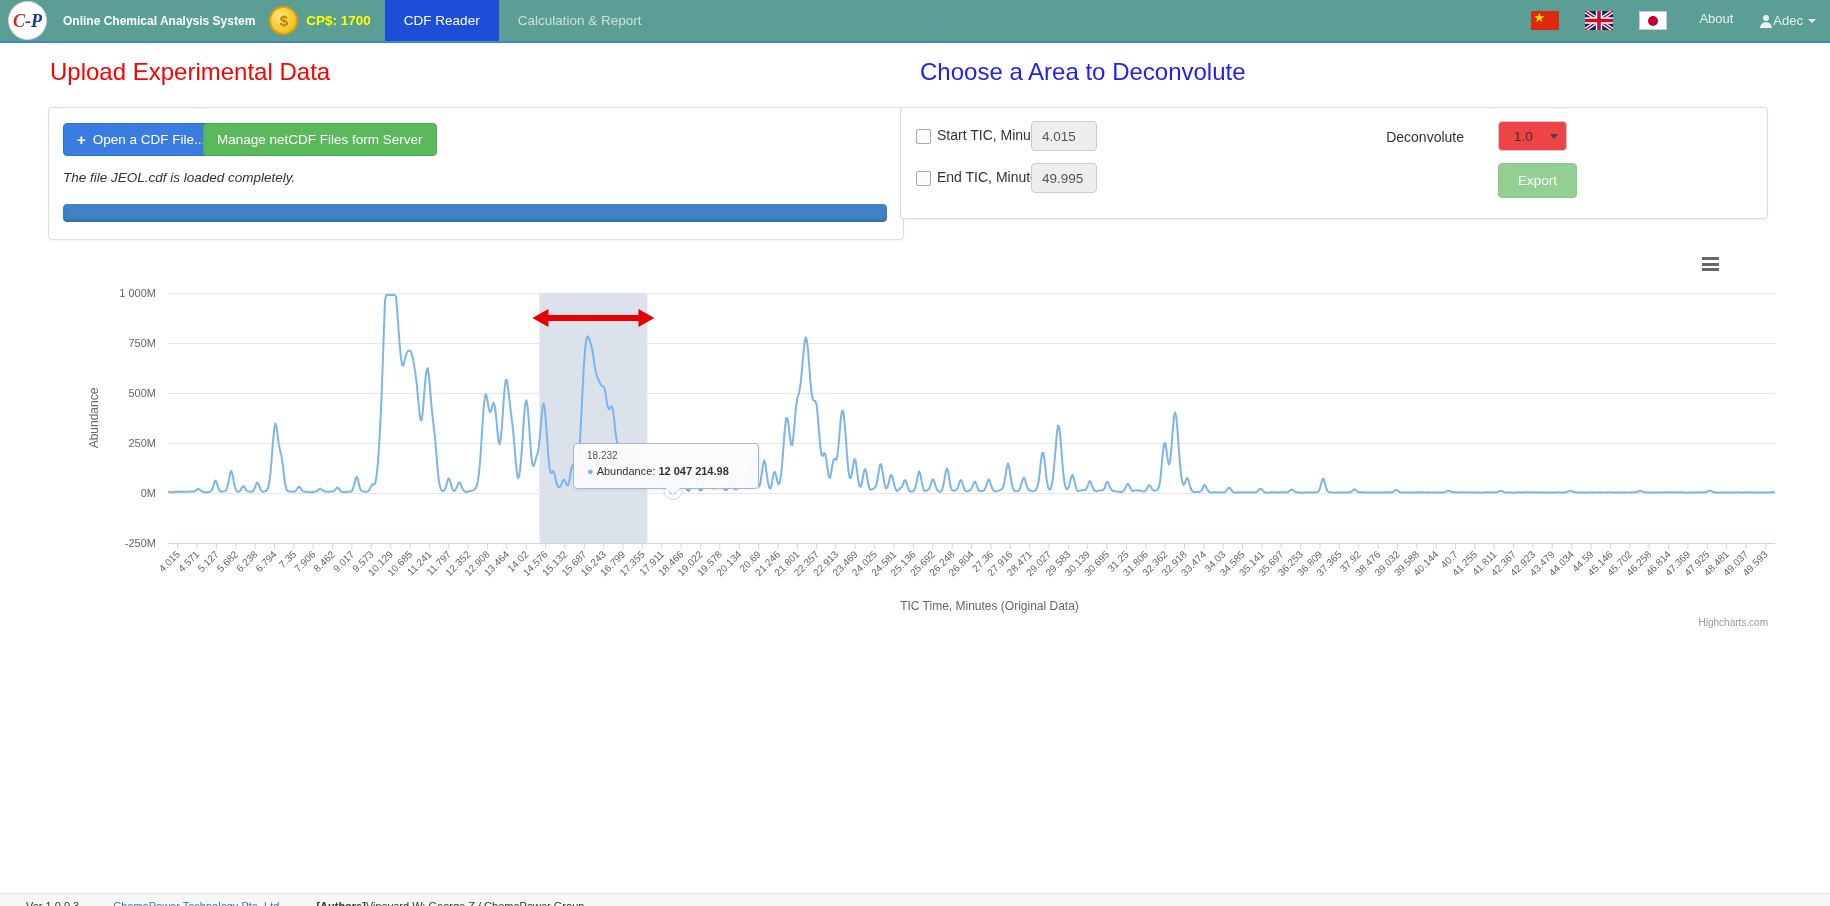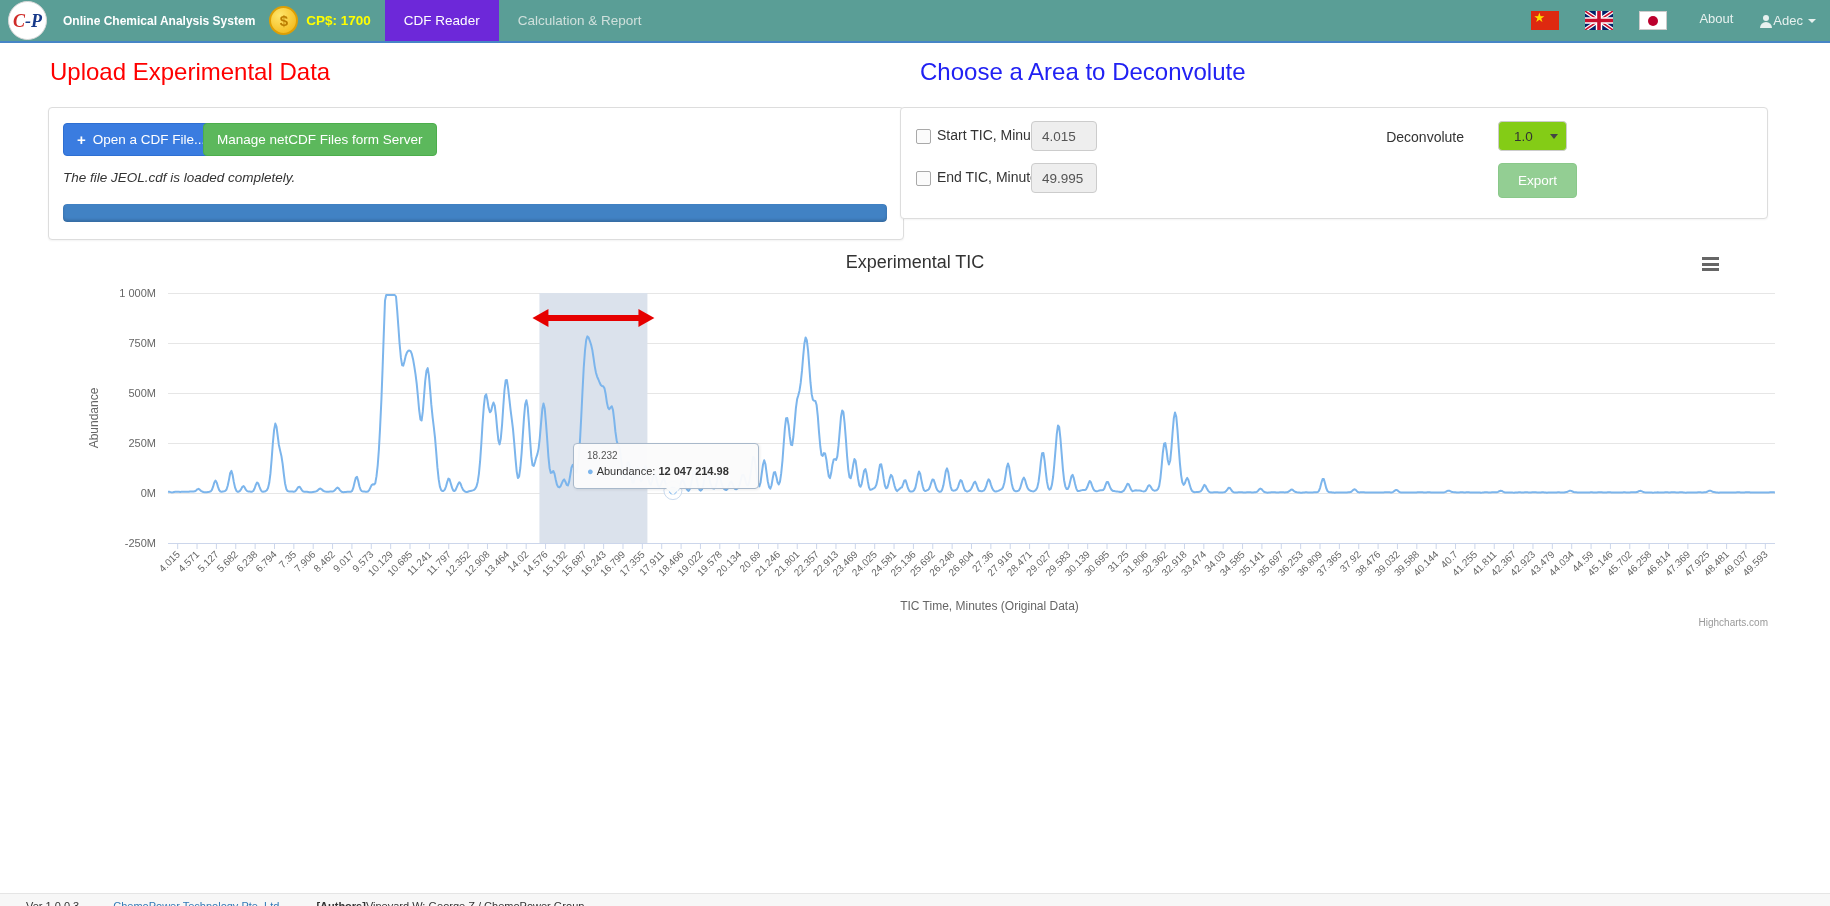--- a/index.html
+++ b/index.html
@@ -14,21 +14,21 @@
         font-family:"Liberation Serif",serif;font-style:italic;font-weight:bold;font-size:18px;line-height:1;}
   .logo .lc{color:#cf2b28;}
   .logo .lp{color:#173a8a;}
   .brand{color:#fff;font-weight:bold;font-size:12px;margin-left:16px;white-space:nowrap;}
   .coin{width:25px;height:25px;border-radius:50%;flex:0 0 auto;
         background:radial-gradient(circle at 35% 30%,#ffe66b,#f2b20e);
         border:2px solid #dd9f05;color:#bb7d00;font-weight:bold;font-size:15px;
         display:flex;align-items:center;justify-content:center;margin-left:14px;}
   .credits{color:#ffff00;font-weight:bold;font-size:13.5px;margin:0 14px 0 8px;white-space:nowrap;}
   .tab{height:41px;line-height:41px;padding:0 19px;font-size:13.5px;color:#cfe0dc;cursor:pointer;white-space:nowrap;}
-  .tab.active{background:#6d28d9;color:#fff;}
+  .tab.active{background:#1d4ed8;color:#fff;}
   .nav-right{margin-left:auto;display:flex;align-items:center;margin-right:14px;}
   .flag{width:28px;height:19px;margin-right:26px;position:relative;display:block;cursor:pointer;}
   .flag-cn{background:#de2910;}
   .flag-cn .star{position:absolute;left:2px;top:-3px;color:#ffde00;font-size:13px;line-height:19px;}
   .flag-jp{background:#fff;border:1px solid #ccc;box-sizing:border-box;}
   .flag-jp .sun{position:absolute;left:50%;top:50%;width:10px;height:10px;margin:-5px 0 0 -5px;
                 border-radius:50%;background:#bc002d;}
   .about{color:#e7f1ef;font-size:13px;margin:0 26px 5px 6px;cursor:pointer;}
   .user{color:#e7f1ef;font-size:13px;display:flex;align-items:center;cursor:pointer;}
   .caret{width:0;height:0;border-left:4px solid transparent;border-right:4px solid transparent;
@@ -52,21 +52,21 @@
   .status{position:absolute;left:14px;top:62px;font-size:13.5px;color:#333;font-style:italic;}
   .progress{position:absolute;left:14px;top:96px;width:824px;height:18px;border-radius:4px;background:#f5f5f5;
             box-shadow:inset 0 1px 2px rgba(0,0,0,.1);overflow:hidden;}
   .progress-fill{height:100%;background:#4182c4;border-radius:4px;box-shadow:inset 0 -2px 3px rgba(0,0,0,.18);}
 
   .cb{position:absolute;width:13px;height:13px;border:1px solid #a9a9a9;background:#fbfbfb;border-radius:2px;cursor:pointer;}
   .row-label{position:absolute;font-size:14px;color:#333;white-space:nowrap;}
   .inp{position:absolute;background:#eee;border:1px solid #ccc;border-radius:4px;font-size:13.5px;color:#555;
        padding:0 10px;height:30px;width:66px;box-sizing:border-box;font-family:"Liberation Sans",sans-serif;}
   .reslabel{position:absolute;left:445px;top:21px;width:118px;text-align:right;font-size:14px;color:#333;}
-  .select{position:absolute;left:597px;top:13px;width:69px;height:30px;background:#84cc16;border:1px solid #ccc;
+  .select{position:absolute;left:597px;top:13px;width:69px;height:30px;background:#ef4444;border:1px solid #ccc;
           border-radius:4px;box-sizing:border-box;font-size:13.5px;color:#333;display:flex;align-items:center;
           padding-left:15px;cursor:pointer;}
   .sel-caret{position:absolute;right:8px;top:12px;width:0;height:0;border-left:4px solid transparent;
              border-right:4px solid transparent;border-top:5px solid #444;}
   .btn-export{position:absolute;left:597px;top:55px;width:77px;height:33px;background:#93ce93;
               border:1px solid #8ac88a;border-radius:4px;color:#fff;font-size:13.5px;
               display:flex;align-items:center;justify-content:center;cursor:default;}
 
   
   .chart{position:absolute;left:30px;top:248px;width:1770px;height:392px;}
@@ -159,21 +159,20 @@
 
     <span class="reslabel">Deconvolute</span>
     <div class="select">
       <span>1.0</span>
       <span class="sel-caret"></span>
     </div>
     <div class="btn-export">Export</div>
   </section>
 
   <div class="chart">
-    <div class="chart-title">Experimental TIC</div>
     <div class="burger">
         <span></span>
         <span></span>
         <span></span>
       </div>
     <svg id="tic-svg" width="1770" height="392" viewBox="0 0 1770 392">
         <line x1="138" x2="1745" y1="295" y2="295" stroke="#e6e6e6" stroke-width="1" shape-rendering="crispEdges"></line>
         <text x="126" y="299" text-anchor="end" font-size="11px" fill="#666">-250M</text>
         <line x1="138" x2="1745" y1="245" y2="245" stroke="#e6e6e6" stroke-width="1" shape-rendering="crispEdges"></line>
         <text x="126" y="249" text-anchor="end" font-size="11px" fill="#666">0M</text>

